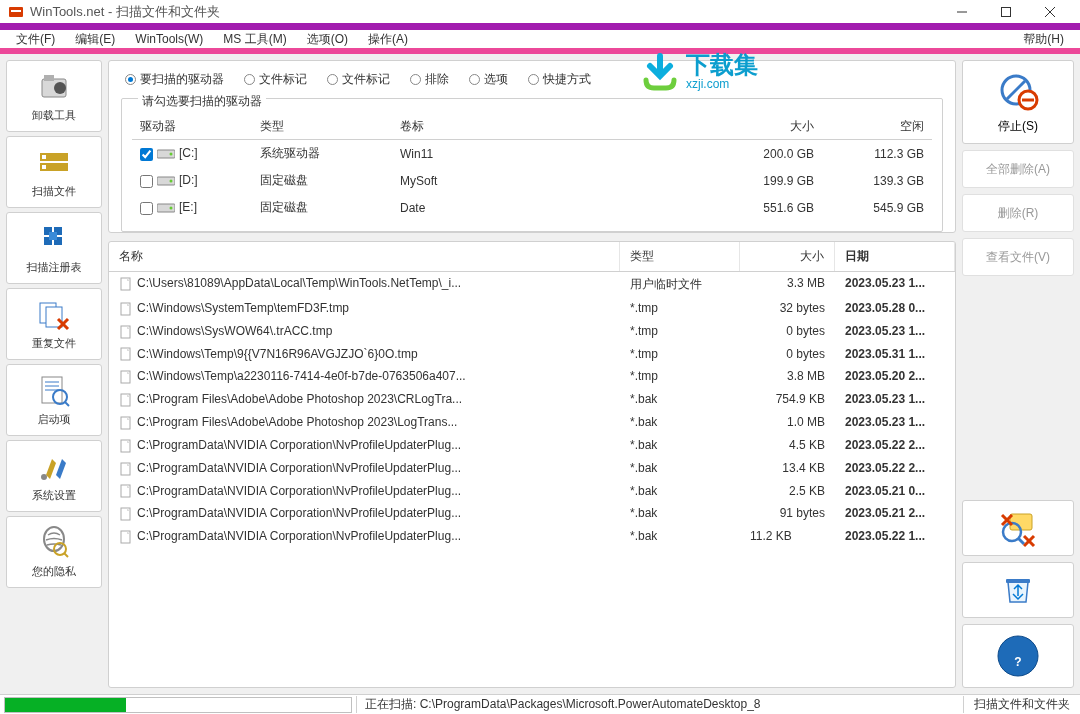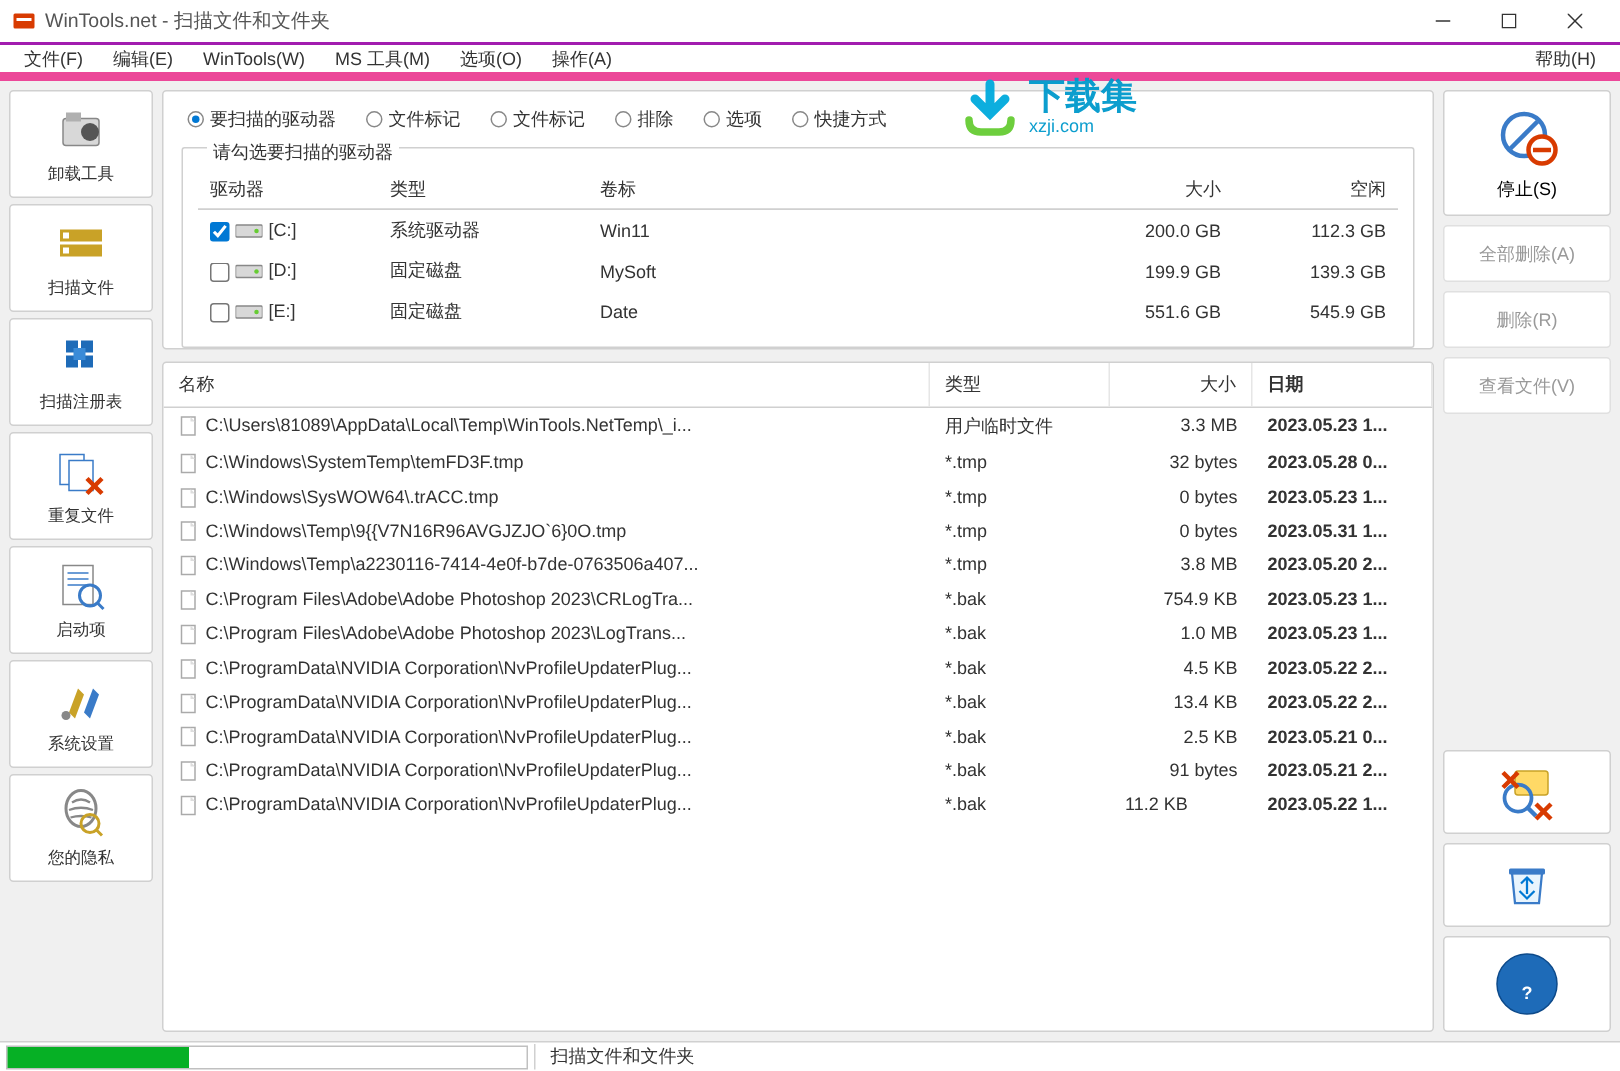--- a/index.html
+++ b/index.html
@@ -1,18 +1,18 @@
 <!DOCTYPE html>
 <html><head>
 <meta charset="utf-8">
 <style>
 * { box-sizing: border-box; margin: 0; padding: 0; font-family: "Microsoft YaHei", "Segoe UI", sans-serif; font-size: 12px; }
 body { width: 1080px; height: 714px; background: #f0f0f0; overflow: hidden; position: relative; }
 
-.titlebar { height: 30px; background: #fff; display: flex; align-items: center; padding: 0 8px; border-bottom: 2px solid #a21caf; }
+.titlebar { height: 30px; background: #fff; display: flex; align-items: center; padding: 0 8px; border-bottom: 7px solid #a21caf; }
 .titlebar .app-icon { width: 16px; height: 16px; margin-right: 6px; }
 .titlebar .title { flex: 1; color: #555; font-size: 13px; }
 .titlebar .win-controls { display: flex; }
 .titlebar .win-btn { width: 44px; height: 28px; display: flex; align-items: center; justify-content: center; color: #666; }
 
 .menubar { height: 24px; background: #fff; display: flex; align-items: center; padding: 0 6px; border-bottom: 6px solid #ec4899; }
 .menubar .menu-item { padding: 3px 10px; color: #333; cursor: default; }
 .menubar .spacer { flex: 1; }
 
 .main-area { display: flex; height: calc(714px - 30px - 24px - 20px); background: #f0f0f0; padding: 6px; gap: 6px; }
@@ -441,20 +441,24 @@
       </svg>
     </div>
   </div>
 
 </div>
 
 <div class="statusbar">
   <div class="progress-wrap">
     <div class="progress-fill" id="progress-fill" style="width: 35%;"></div>
   </div>
+  <div class="status-text">
+    <span>正在扫描:</span>
+    <span>C:\ProgramData\Packages\Microsoft.PowerAutomateDesktop_8</span>
+  </div>
   <div class="status-right">扫描文件和文件夹</div>
 </div>
 
 <div class="watermark">
   <svg width="40" height="40">
     <path d="M20 4 L20 22 M10 14 L20 24 L30 14" stroke="#00aadd" stroke-width="6" fill="none" stroke-linecap="round"></path>
     <path d="M6 28 Q6 36 14 36 L26 36 Q34 36 34 28" stroke="#66cc33" stroke-width="5" fill="none" stroke-linecap="round"></path>
   </svg>
   <div>
     <div class="wm-text">下载集</div>

